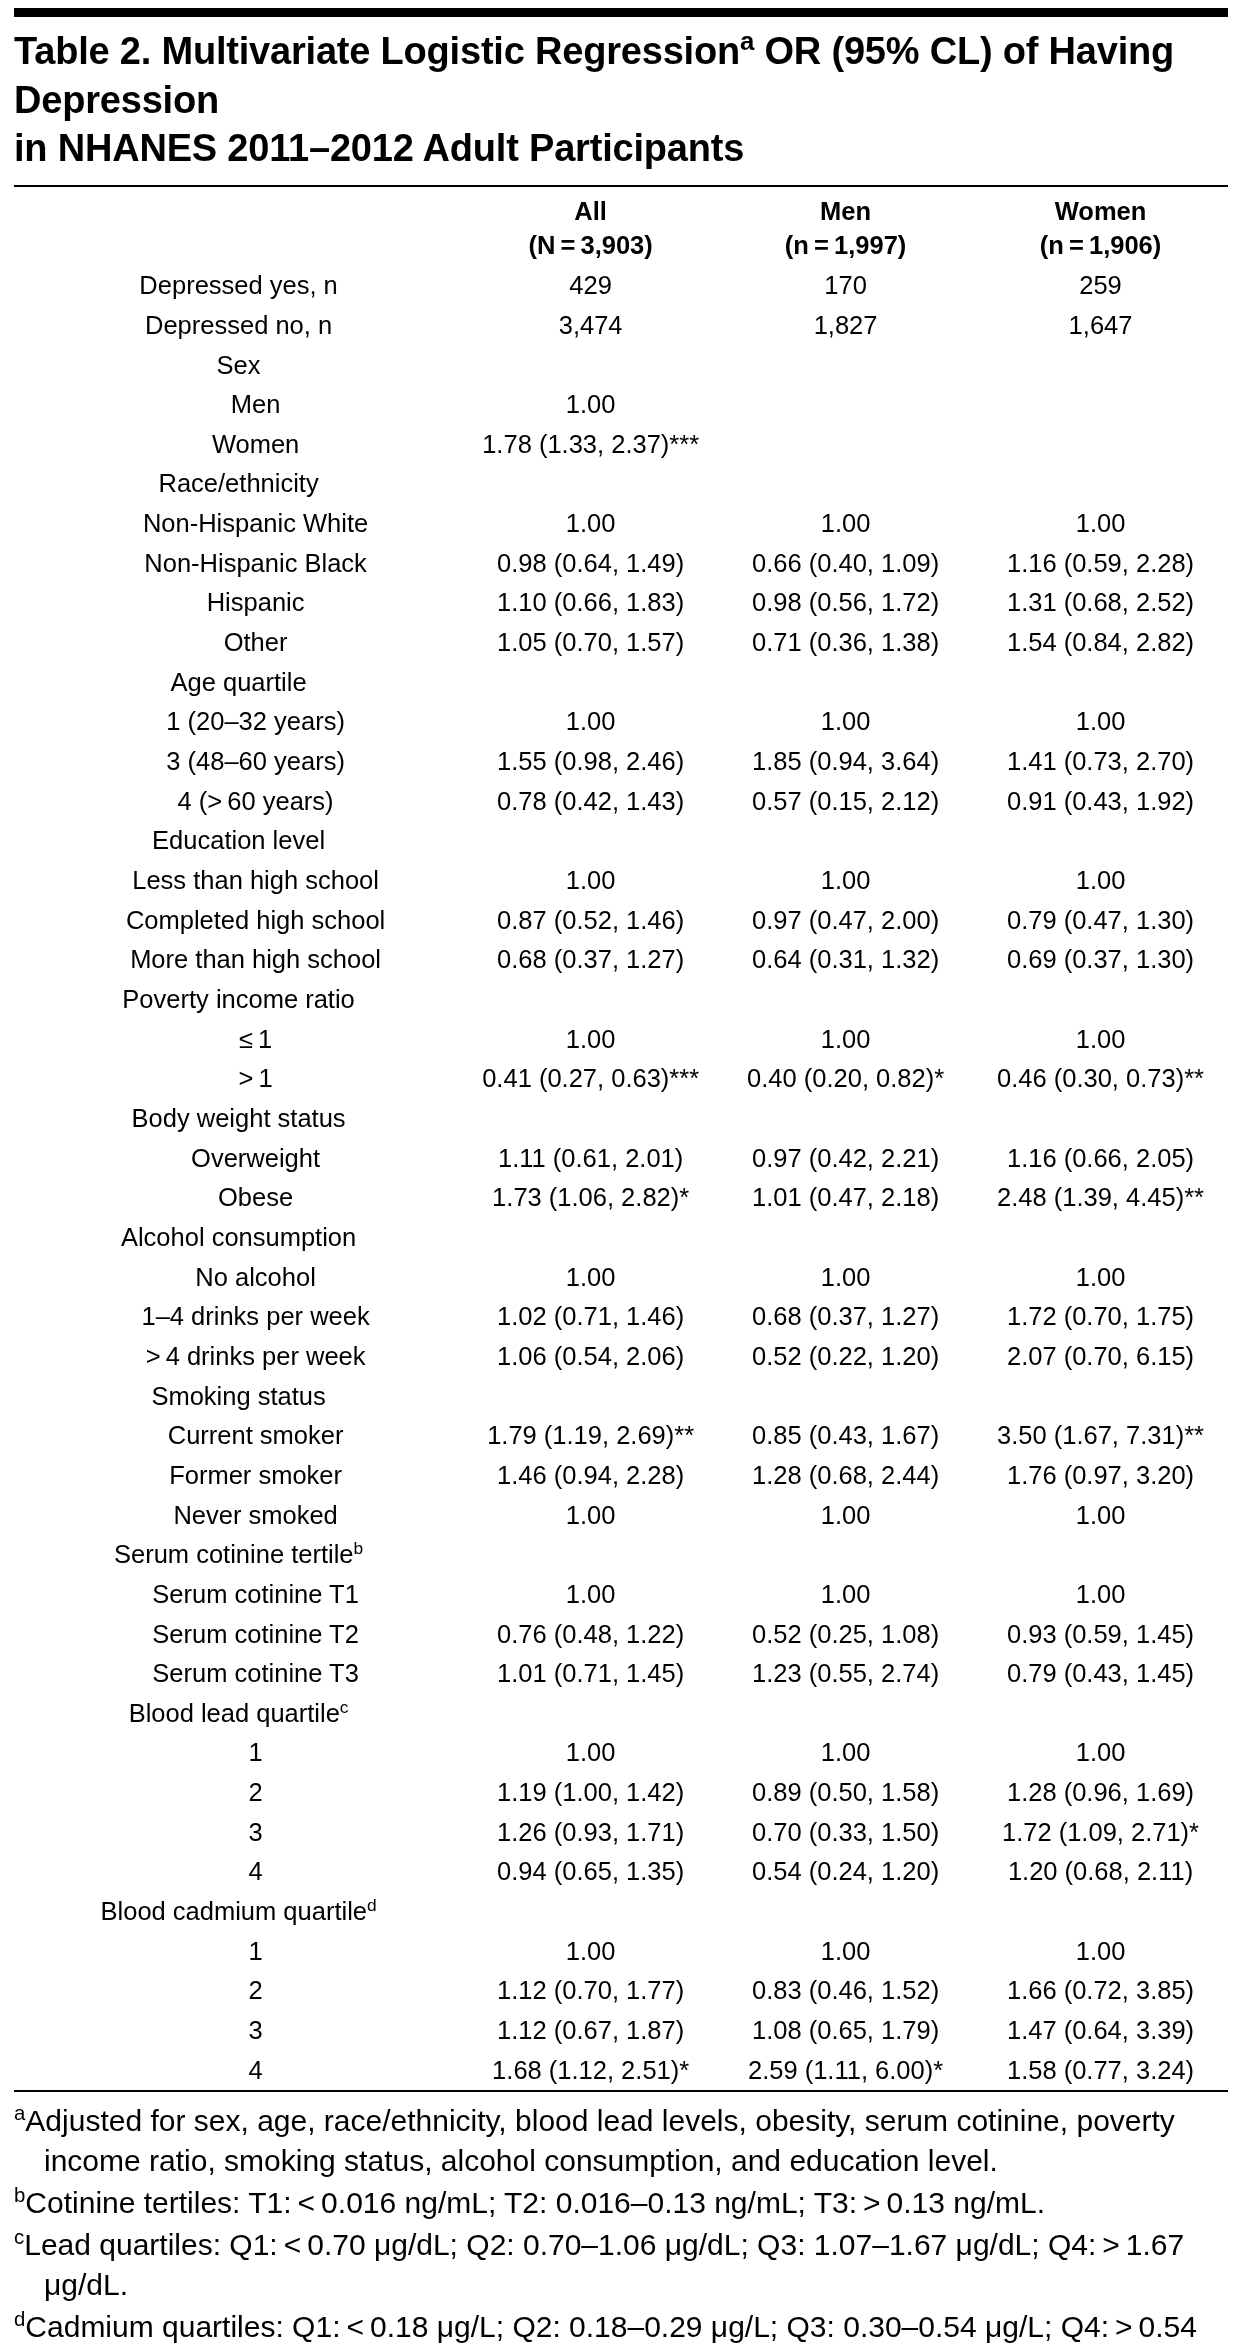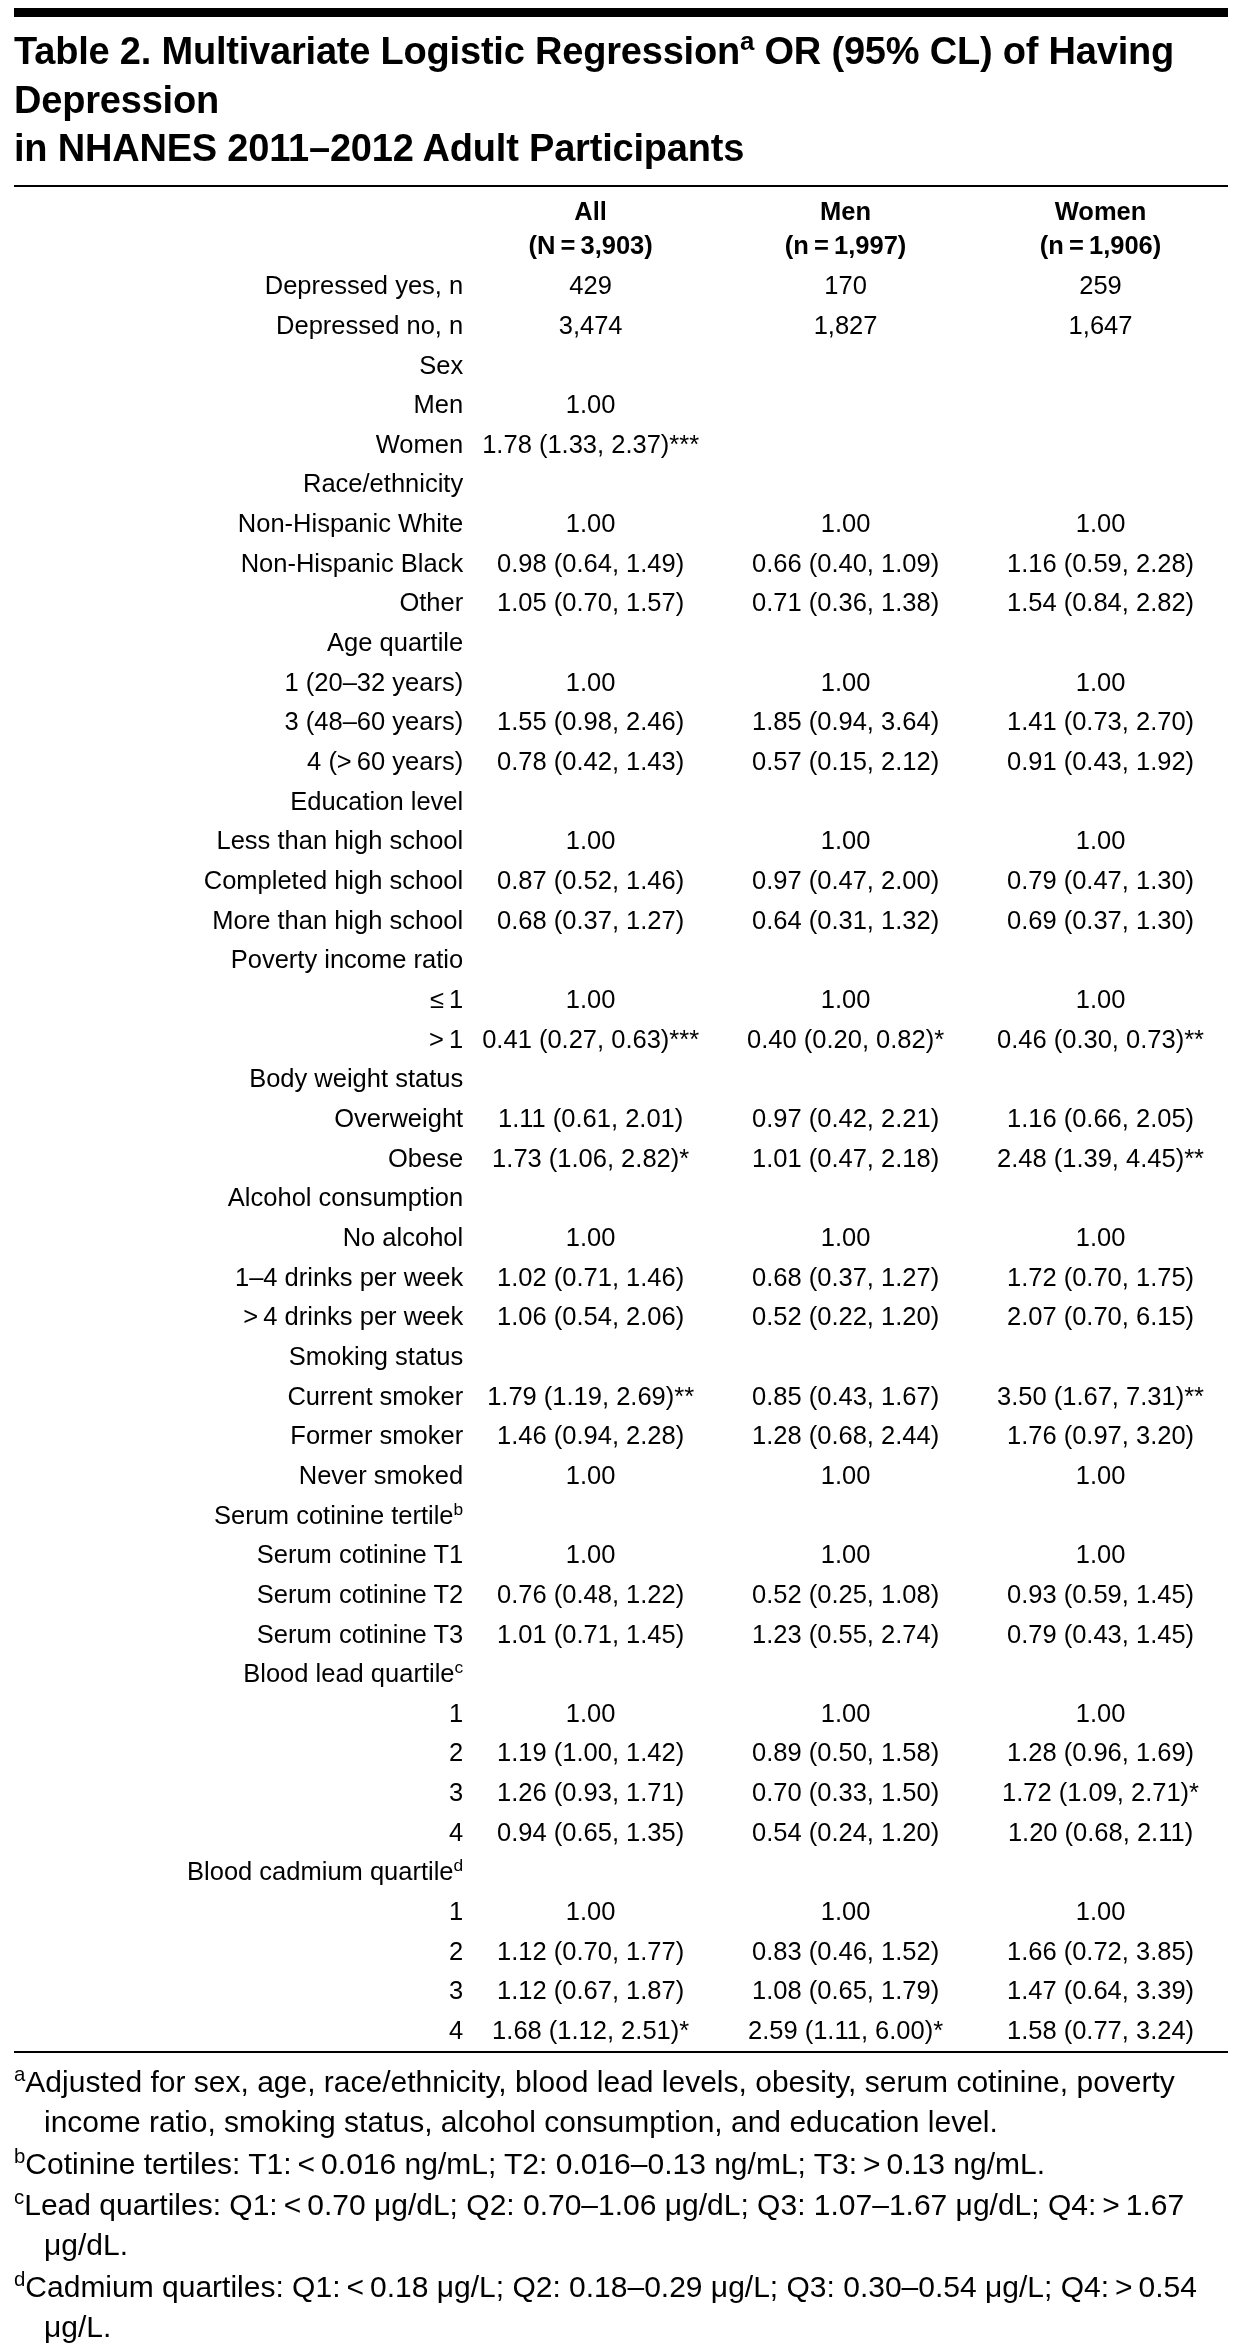--- a/index.html
+++ b/index.html
@@ -61,21 +61,21 @@
     font-weight: bold;
     text-align: center;
     padding: 8px 0 4px 0;
   }
   thead th .hd1 { display: block; }
   thead th .hd2 { display: block; }
   tbody td {
     padding: 3px 0 3px 0;
   }
   td.lbl {
-    text-align: right;
+    text-align: center;
     white-space: nowrap;
   }
   td.val {
     text-align: center;
     white-space: nowrap;
   }
   .indent { padding-left: 34px; }
   .grp { }
   sup {
     font-size: 0.68em;
@@ -176,20 +176,26 @@
           <td class="val">1.00</td>
           <td class="val">1.00</td>
         </tr>
         <tr>
           <td class="lbl indent">Non-Hispanic Black</td>
           <td class="val">0.98 (0.64, 1.49)</td>
           <td class="val">0.66 (0.40, 1.09)</td>
           <td class="val">1.16 (0.59, 2.28)</td>
         </tr>
         <tr>
+          <td class="lbl indent">Hispanic</td>
+          <td class="val">1.10 (0.66, 1.83)</td>
+          <td class="val">0.98 (0.56, 1.72)</td>
+          <td class="val">1.31 (0.68, 2.52)</td>
+        </tr>
+        <tr>
           <td class="lbl indent">Other</td>
           <td class="val">1.05 (0.70, 1.57)</td>
           <td class="val">0.71 (0.36, 1.38)</td>
           <td class="val">1.54 (0.84, 2.82)</td>
         </tr>
         <tr>
           <td class="lbl grp">Age quartile</td>
           <td class="val"></td>
           <td class="val"></td>
           <td class="val"></td>

